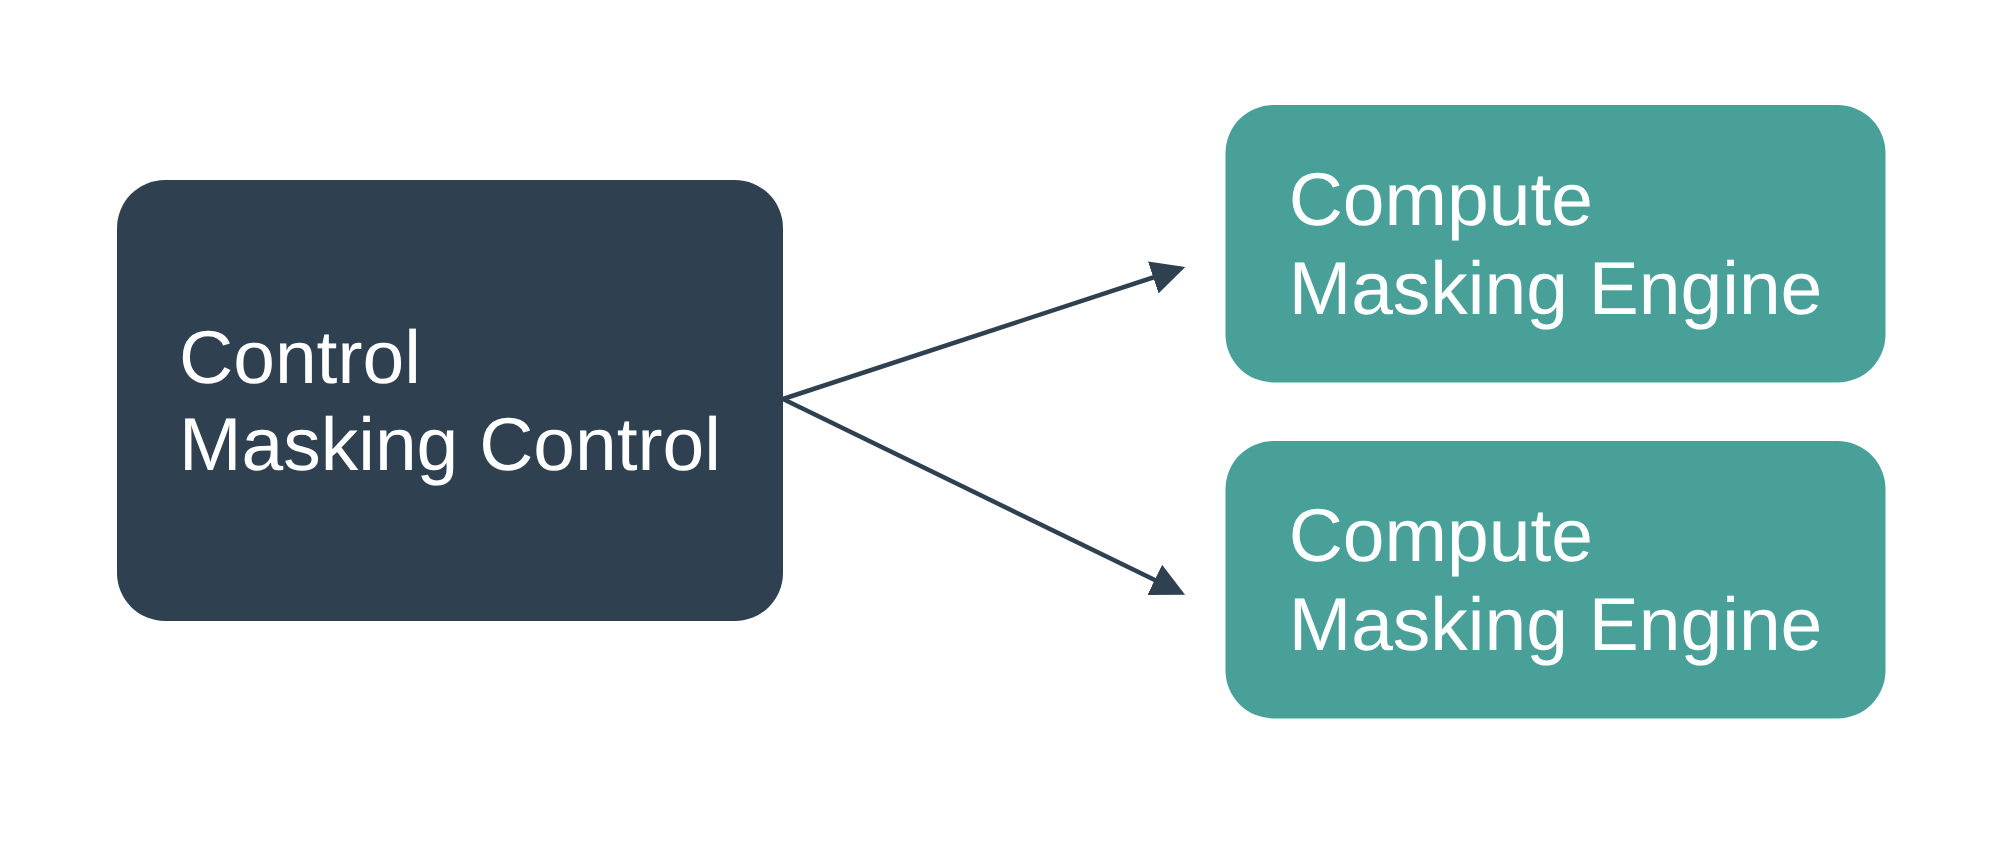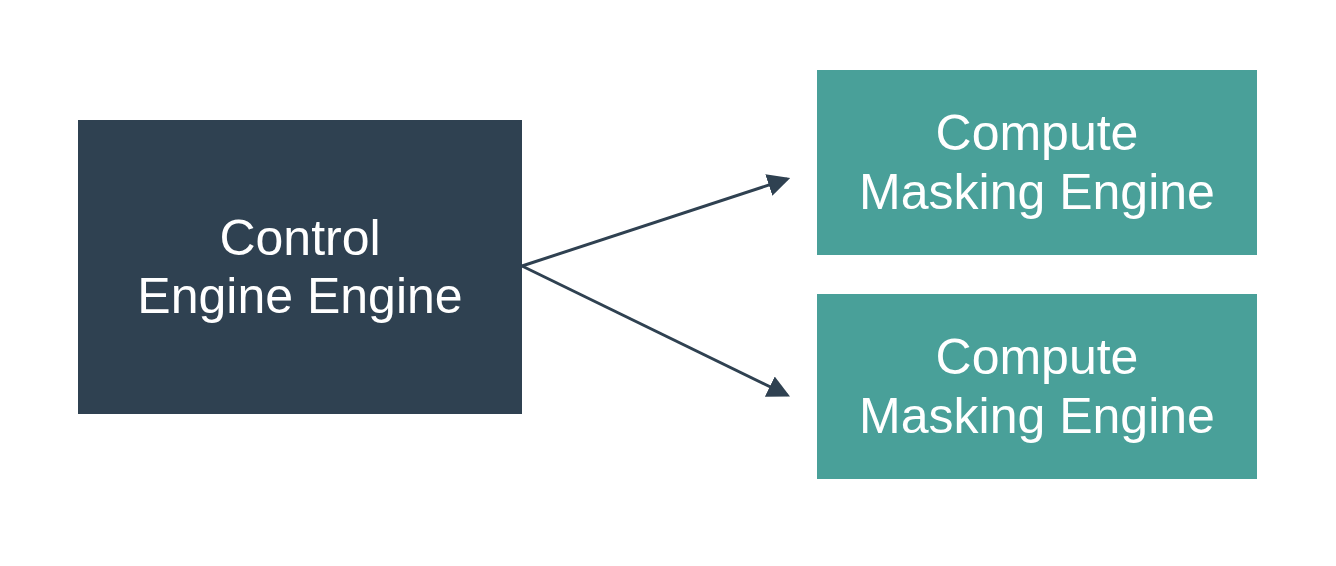--- a/index.html
+++ b/index.html
@@ -26,22 +26,23 @@
     left: 0; top: 0;
     width: 1336px;
     height: 566px;
     pointer-events: none;
   }
   .node {
     position: absolute;
     display: flex;
     align-items: center;
     justify-content: center;
-    text-align: center;
+    text-align: left;
     color: var(--node-text);
+    border-radius: 32px;
   }
   .node-label {
     white-space: pre-line;
     font-size: 50px;
     line-height: 1.17;
     font-weight: 400;
   }
   .node.control {
     left: 78px; top: 120px;
     width: 444px; height: 294px;
@@ -68,21 +69,21 @@
       <marker id="arrowhead" viewBox="0 0 10 10" refX="8.5" refY="5" markerWidth="7.5" markerHeight="7.5" orient="auto">
         <path d="M 0 0 L 10 5 L 0 10 z" fill="var(--arrow)"></path>
       </marker>
     </defs>
     <line x1="522" y1="266" x2="787" y2="179" stroke="var(--arrow)" stroke-width="3" marker-end="url(#arrowhead)"></line>
     <line x1="522" y1="266" x2="787" y2="395" stroke="var(--arrow)" stroke-width="3" marker-end="url(#arrowhead)"></line>
   </svg>
 
   <div class="node control">
     <span class="node-label">Control
-Engine Engine</span>
+Masking Control</span>
   </div>
 
   <div class="node compute-1">
     <span class="node-label">Compute
 Masking Engine</span>
   </div>
 
   <div class="node compute-2">
     <span class="node-label">Compute
 Masking Engine</span>

